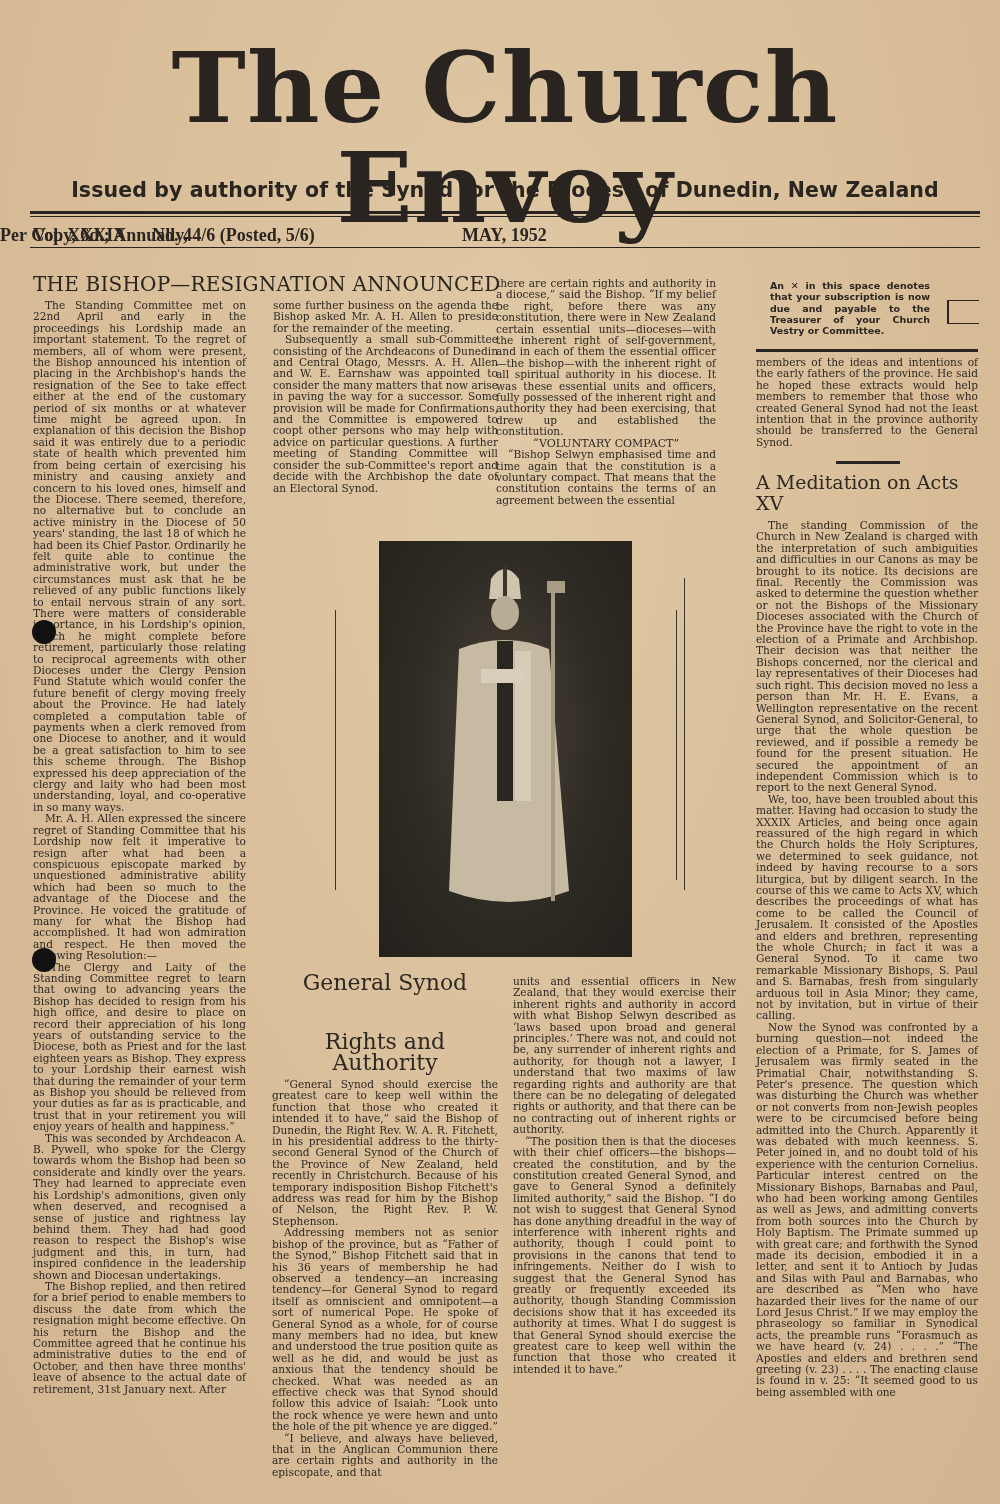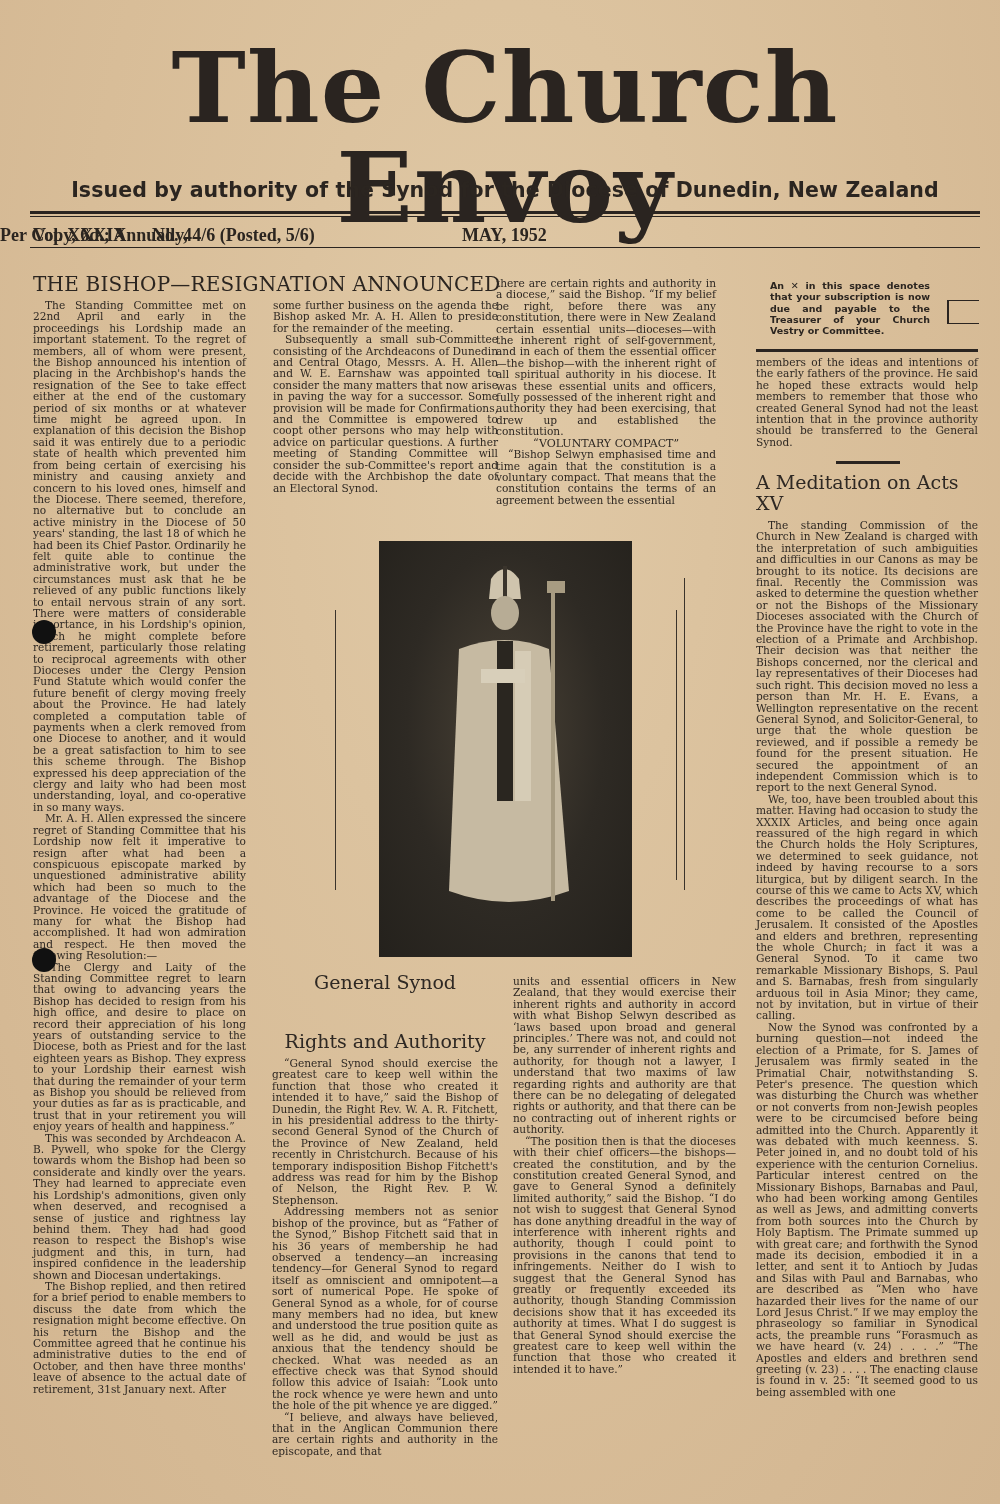--- a/index.html
+++ b/index.html
@@ -8,21 +8,21 @@
   .masthead{position:absolute;left:30px;top:38px;width:950px;text-align:center;font-family:"DejaVu Serif",serif;font-weight:bold;font-size:98px;letter-spacing:1px;line-height:100px;color:#2a2420;transform:scaleX(1.02);}
   .registered{position:absolute;left:0;width:1000px;top:152px;text-align:center;font-style:italic;font-size:11px;font-family:"Liberation Serif",serif;}
   .issued{position:absolute;left:30px;top:178px;width:950px;text-align:center;font-family:"DejaVu Sans",sans-serif;font-weight:bold;font-size:20.5px;letter-spacing:0.1px;}
   .rule-thick{position:absolute;left:30px;width:950px;top:211px;height:3px;background:#2a2420;}
   .rule-thin{position:absolute;left:30px;width:950px;top:216px;height:1px;background:#2a2420;}
   .rule-b{position:absolute;left:30px;width:950px;top:247px;height:1px;background:#2a2420;}
   .meta{position:absolute;top:225px;font-family:"Liberation Serif",serif;font-size:18px;font-weight:bold;}
   .col{position:absolute;font-family:"DejaVu Serif",serif;font-size:10.6px;line-height:11.4px;text-align:justify;color:#2e2823;}
   .col p{margin:0;text-indent:12px;}
   .h1{position:absolute;left:33px;top:272px;width:468px;font-family:"DejaVu Serif",serif;font-size:20px;letter-spacing:0.2px;white-space:nowrap;}
-  .h2{font-family:"DejaVu Serif",serif;font-size:19px;line-height:21px;text-align:center;margin:0 0 4px 0;}
+  .h2{font-family:"DejaVu Serif",serif;font-size:22px;line-height:21px;text-align:center;margin:0 0 4px 0;}
   .subhead{text-align:center;font-size:11px;margin:10px 0 6px 0;text-indent:0 !important;}
   .notice{position:absolute;left:770px;top:280px;width:160px;font-family:"DejaVu Sans",sans-serif;font-size:9.5px;font-weight:bold;line-height:11.3px;text-align:justify;}
   .notice-box{position:absolute;left:947px;top:300px;width:30px;height:22px;border-left:2px solid #2a2420;border-top:1px solid #2a2420;border-bottom:1px solid #2a2420;}
   .notice-rule{position:absolute;left:756px;top:349px;width:222px;height:3px;background:#2a2420;}
   .short-rule{position:absolute;left:836px;top:461px;width:64px;height:3px;background:#2a2420;}
   .photo{position:absolute;left:379px;top:541px;width:253px;height:416px;background:radial-gradient(ellipse at 50% 45%,#4a4236 0%,#2e2a24 55%,#24211c 100%);}
   .vline{position:absolute;width:1px;background:#3a332b;}
   .hole{position:absolute;width:24px;height:24px;border-radius:50%;background:#111;}
 </style>
 </head>

